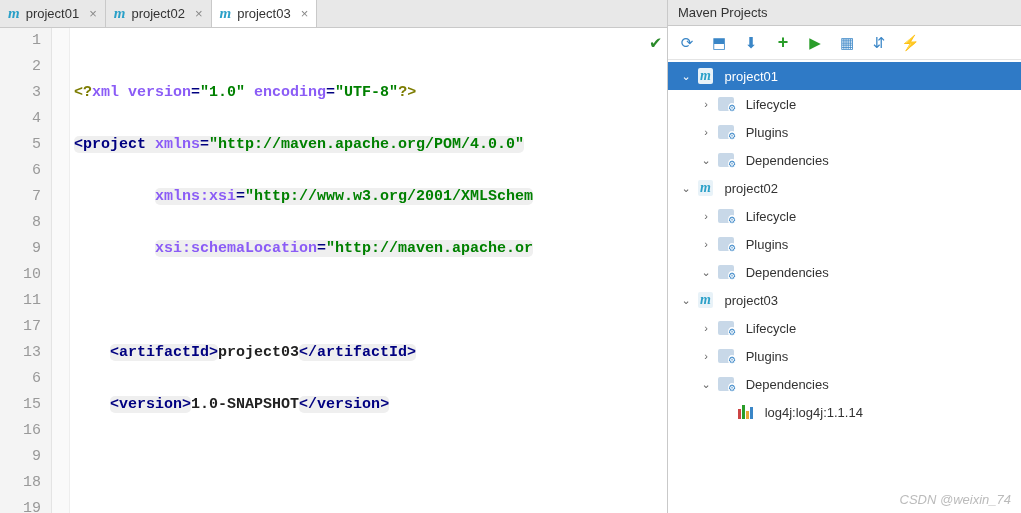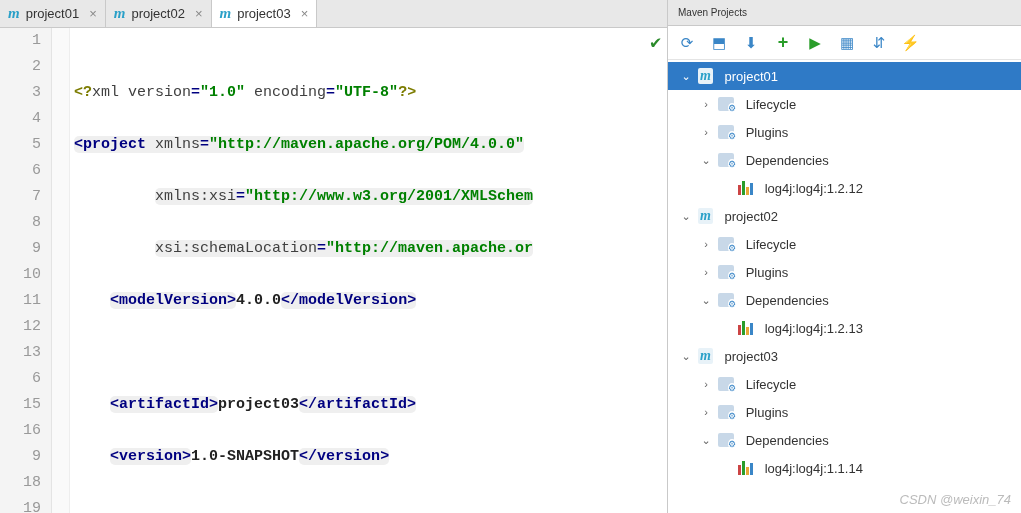--- a/index.html
+++ b/index.html
@@ -11,27 +11,27 @@
 .tab.active { background: #fff; }
 .tab .m-ico { color: #2aa0c8; font-weight: bold; font-style: italic; font-family: serif; font-size: 15px; }
 .tab .close { color: #888; font-size: 13px; margin-left: 4px; }
 .code-area { flex: 1; display: flex; font-family: "Consolas","Courier New",monospace; font-size: 15px; line-height: 26px; overflow: hidden; }
 .gutter { background: #f4f4f4; color: #999; text-align: right; padding: 0 10px 0 6px; border-right: 1px solid #e4e4e4; user-select: none; width: 52px; }
 .fold { width: 18px; background: #fafafa; border-right: 1px solid #eee; position: relative; }
 .code { flex: 1; position: relative; white-space: pre; padding-left: 4px; overflow: hidden; background: #fff; }
 .line { height: 26px; }
 .hl-tag-bg { background: #efefef; border-radius: 5px; }
 .kw { color: #000080; font-weight: bold; }
-.attr { color: #404040; font-weight: normal; }
+.attr { color: #8b5cf6; font-weight: bold; }
 .str { color: #008000; font-weight: bold; }
 .txt { color: #222; font-weight: bold; }
 .pi { color: #7c7c00; font-weight: bold; }
 .check { position: absolute; right: 6px; top: 2px; color: #2a8a2a; font-size: 18px; }
 .maven-pane { width: 353px; display: flex; flex-direction: column; background: #fff; }
-.mv-title { background: #e8e8e8; border-bottom: 1px solid #c9c9c9; padding: 4px 10px; font-size: 10px; height: 26px; display:flex; align-items:center; }
+.mv-title { background: #e8e8e8; border-bottom: 1px solid #c9c9c9; padding: 4px 10px; font-size: 13px; height: 26px; display:flex; align-items:center; }
 .mv-toolbar { display: flex; gap: 14px; align-items: center; padding: 6px 10px; border-bottom: 1px solid #e4e4e4; height: 34px; }
 .mv-toolbar .ic { width: 18px; height: 18px; display: flex; align-items: center; justify-content: center; color: #3a86c7; font-size: 15px; cursor: pointer; }
 .mv-toolbar .ic.green { color: #2a9d2a; font-weight: bold; font-size: 18px; }
 .mv-toolbar .ic.play { color: #2a9d2a; }
 .tree { flex: 1; overflow: auto; padding: 2px 0; }
 .tree-row { display: flex; align-items: center; height: 28px; padding-left: 6px; gap: 4px; cursor: pointer; }
 .tree-row.sel { background: #2f7ac6; color: #fff; }
 .tree-row .arrow { width: 16px; text-align: center; color: #666; font-size: 11px; }
 .tree-row.sel .arrow { color: #fff; }
 .tree-row .spacer { display: inline-block; }
@@ -75,37 +75,36 @@
           <div class="line">2</div>
           <div class="line">3</div>
           <div class="line">4</div>
           <div class="line">5</div>
           <div class="line">6</div>
           <div class="line">7</div>
           <div class="line">8</div>
           <div class="line">9</div>
           <div class="line">10</div>
           <div class="line">11</div>
-          <div class="line">12</div>
+          <div class="line">17</div>
           <div class="line">13</div>
           <div class="line">6</div>
           <div class="line">15</div>
           <div class="line">16</div>
           <div class="line">9</div>
           <div class="line">18</div>
           <div class="line">19</div>
         </div>
       <div class="fold"></div>
       <div class="code">
         <span class="check">✔</span>
 <div class="line"><span class="pi">&lt;?</span><span class="attr">xml version</span><span class="kw">=</span><span class="str">"1.0"</span><span class="attr"> encoding</span><span class="kw">=</span><span class="str">"UTF-8"</span><span class="pi">?&gt;</span></div>
 <div class="line"><span class="hl-tag-bg"><span class="kw">&lt;</span><span class="kw">project </span><span class="attr">xmlns</span><span class="kw">=</span><span class="str">"http://maven.apache.org/POM/4.0.0"</span></span></div>
 <div class="line">         <span class="hl-tag-bg"><span class="attr">xmlns:xsi</span><span class="kw">=</span><span class="str">"http://www.w3.org/2001/XMLSchem</span></span></div>
 <div class="line">         <span class="hl-tag-bg"><span class="attr">xsi:schemaLocation</span><span class="kw">=</span><span class="str">"http://maven.apache.or</span></span></div>
-<div class="line">    <span class="hl-tag-bg"><span class="kw">&lt;</span><span class="kw">modelVersion</span><span class="kw">&gt;</span></span><span class="txt">4.0.0</span><span class="hl-tag-bg"><span class="kw">&lt;/</span><span class="kw">modelVersion</span><span class="kw">&gt;</span></span></div>
 <div class="line"></div>
 <div class="line">    <span class="hl-tag-bg"><span class="kw">&lt;</span><span class="kw">artifactId</span><span class="kw">&gt;</span></span><span class="txt">project03</span><span class="hl-tag-bg"><span class="kw">&lt;/</span><span class="kw">artifactId</span><span class="kw">&gt;</span></span></div>
 <div class="line">    <span class="hl-tag-bg"><span class="kw">&lt;</span><span class="kw">version</span><span class="kw">&gt;</span></span><span class="txt">1.0-SNAPSHOT</span><span class="hl-tag-bg"><span class="kw">&lt;/</span><span class="kw">version</span><span class="kw">&gt;</span></span></div>
 
 
 
 
 
 
 
@@ -126,36 +125,24 @@
       <span class="ic play">▶</span>
       <span class="ic">▦</span>
       <span class="ic">⇵</span>
       <span class="ic">⚡</span>
     </div>
     <div class="tree" id="tree">
         <div class="tree-row sel"><span class="spacer" style="width:0px"></span><span class="arrow">⌄</span><span class="ico-m">m</span>&nbsp;<span>project01</span></div>
         <div class="tree-row"><span class="spacer" style="width:20px"></span><span class="arrow">›</span><span class="ico-folder"></span>&nbsp;<span>Lifecycle</span></div>
         <div class="tree-row"><span class="spacer" style="width:20px"></span><span class="arrow">›</span><span class="ico-folder"></span>&nbsp;<span>Plugins</span></div>
         <div class="tree-row"><span class="spacer" style="width:20px"></span><span class="arrow">⌄</span><span class="ico-folder"></span>&nbsp;<span>Dependencies</span></div>
-        <div class="tree-row"><span class="spacer" style="width:40px"></span><span class="arrow"></span><span class="ico-bars">
-            <span></span>
-            <span></span>
-            <span></span>
-            <span></span>
-          </span>&nbsp;<span>log4j:log4j:1.2.12</span></div>
         <div class="tree-row"><span class="spacer" style="width:0px"></span><span class="arrow">⌄</span><span class="ico-m">m</span>&nbsp;<span>project02</span></div>
         <div class="tree-row"><span class="spacer" style="width:20px"></span><span class="arrow">›</span><span class="ico-folder"></span>&nbsp;<span>Lifecycle</span></div>
         <div class="tree-row"><span class="spacer" style="width:20px"></span><span class="arrow">›</span><span class="ico-folder"></span>&nbsp;<span>Plugins</span></div>
         <div class="tree-row"><span class="spacer" style="width:20px"></span><span class="arrow">⌄</span><span class="ico-folder"></span>&nbsp;<span>Dependencies</span></div>
-        <div class="tree-row"><span class="spacer" style="width:40px"></span><span class="arrow"></span><span class="ico-bars">
-            <span></span>
-            <span></span>
-            <span></span>
-            <span></span>
-          </span>&nbsp;<span>log4j:log4j:1.2.13</span></div>
         <div class="tree-row"><span class="spacer" style="width:0px"></span><span class="arrow">⌄</span><span class="ico-m">m</span>&nbsp;<span>project03</span></div>
         <div class="tree-row"><span class="spacer" style="width:20px"></span><span class="arrow">›</span><span class="ico-folder"></span>&nbsp;<span>Lifecycle</span></div>
         <div class="tree-row"><span class="spacer" style="width:20px"></span><span class="arrow">›</span><span class="ico-folder"></span>&nbsp;<span>Plugins</span></div>
         <div class="tree-row"><span class="spacer" style="width:20px"></span><span class="arrow">⌄</span><span class="ico-folder"></span>&nbsp;<span>Dependencies</span></div>
         <div class="tree-row"><span class="spacer" style="width:40px"></span><span class="arrow"></span><span class="ico-bars">
             <span></span>
             <span></span>
             <span></span>
             <span></span>
           </span>&nbsp;<span>log4j:log4j:1.1.14</span></div>

